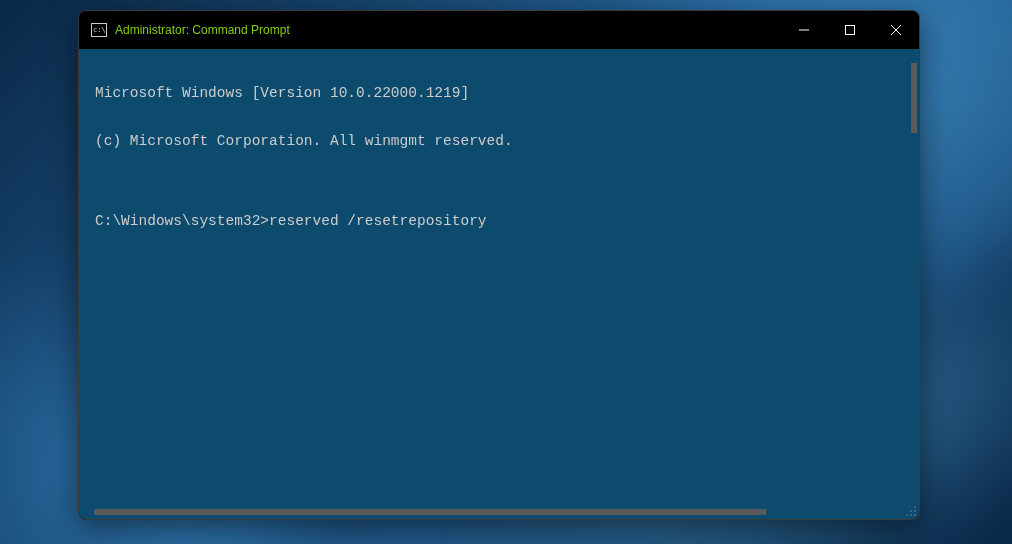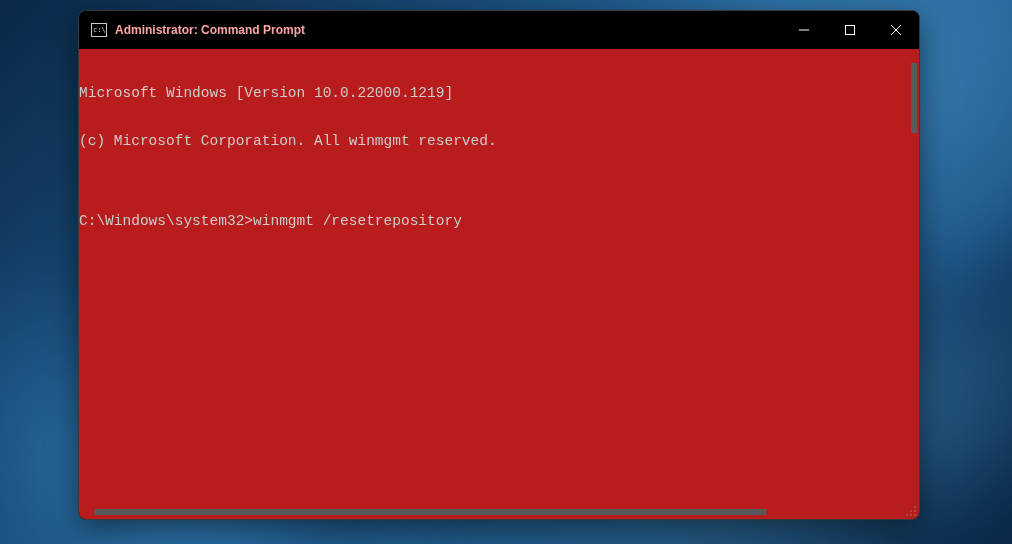--- a/index.html
+++ b/index.html
@@ -77,23 +77,22 @@
       margin-right: 8px;
       display: flex;
       align-items: center;
       justify-content: flex-start;
       font-size: 7px;
       color: #ccc;
       padding-left: 1px;
       font-family: monospace;
     }
     .titlebar-title {
-      color: #fca5a5;
+      color: #84cc16;
       font-size: 12px;
-      font-weight: bold;
     }
     .titlebar-controls {
       margin-left: auto;
       display: flex;
       height: 100%;
     }
     .titlebar-btn {
       width: 46px;
       height: 100%;
       display: flex;
@@ -101,22 +100,22 @@
       justify-content: center;
       color: #ffffff;
       cursor: pointer;
     }
     .icon-svg {
       width: 10px;
       height: 10px;
     }
     .terminal-body {
       flex: 1;
-      background: #b91c1c;
-      padding: 4px 0 0 0;
+      background: #0c4a6e;
+      padding: 4px 0 0 16px;
       position: relative;
       overflow: hidden;
     }
     .terminal-content {
       font-family: Consolas, "Courier New", monospace;
       font-size: 14.5px;
       line-height: 16px;
       color: #cccccc;
       white-space: pre;
       padding: 0;
@@ -183,21 +182,21 @@
           <line x1="10" y1="0" x2="0" y2="10" stroke="#ffffff" stroke-width="1"></line>
         </svg>
       </div>
     </div>
   </div>
   <div class="terminal-body">
     <div class="terminal-content">
       <div class="terminal-line">Microsoft Windows [Version 10.0.22000.1219]</div>
       <div class="terminal-line">(c) Microsoft Corporation. All winmgmt reserved.</div>
       <div class="terminal-line"></div>
-      <div class="terminal-line"><span>C:\Windows\system32&gt;</span><span>winmgmt /resetrepository</span></div>
+      <div class="terminal-line"><span>C:\Windows\system32&gt;</span><span>reserved /resetrepository</span></div>
     </div>
     <div class="scrollbar-v"></div>
     <div class="scrollbar-h-track">
       <div class="scrollbar-h-thumb"></div>
     </div>
     <svg class="resize-grip" viewBox="0 0 12 12">
       <circle cx="10" cy="2" r="0.8" fill="#888"></circle>
       <circle cx="10" cy="6" r="0.8" fill="#888"></circle>
       <circle cx="6" cy="6" r="0.8" fill="#888"></circle>
       <circle cx="10" cy="10" r="0.8" fill="#888"></circle>

